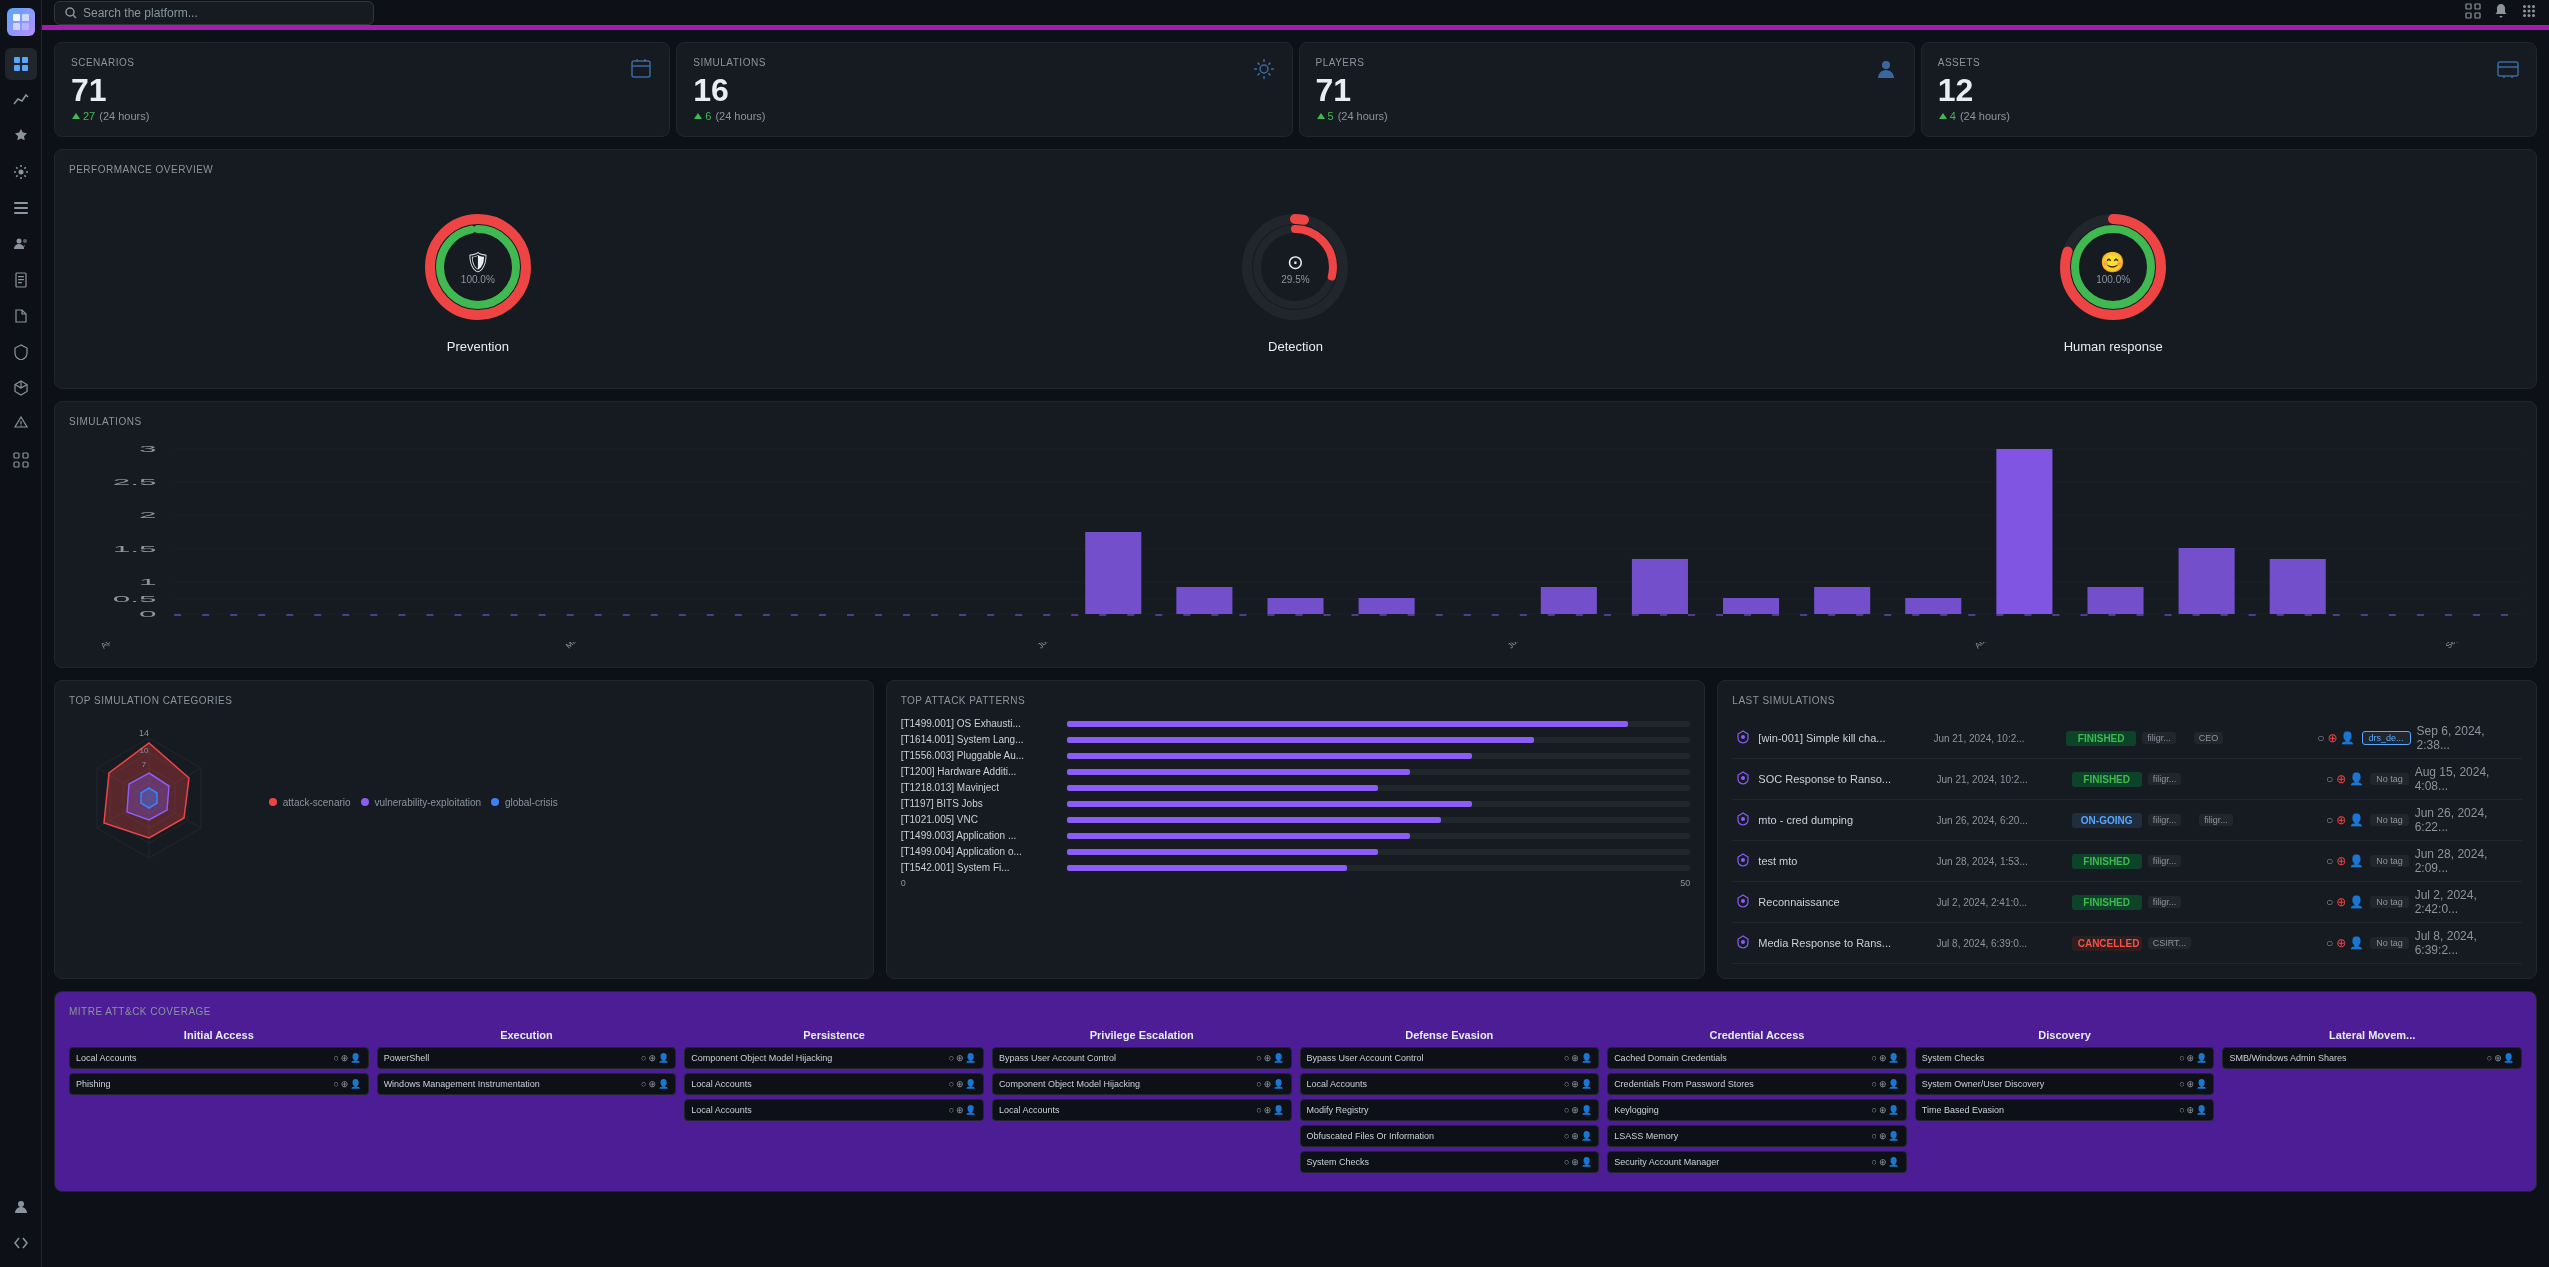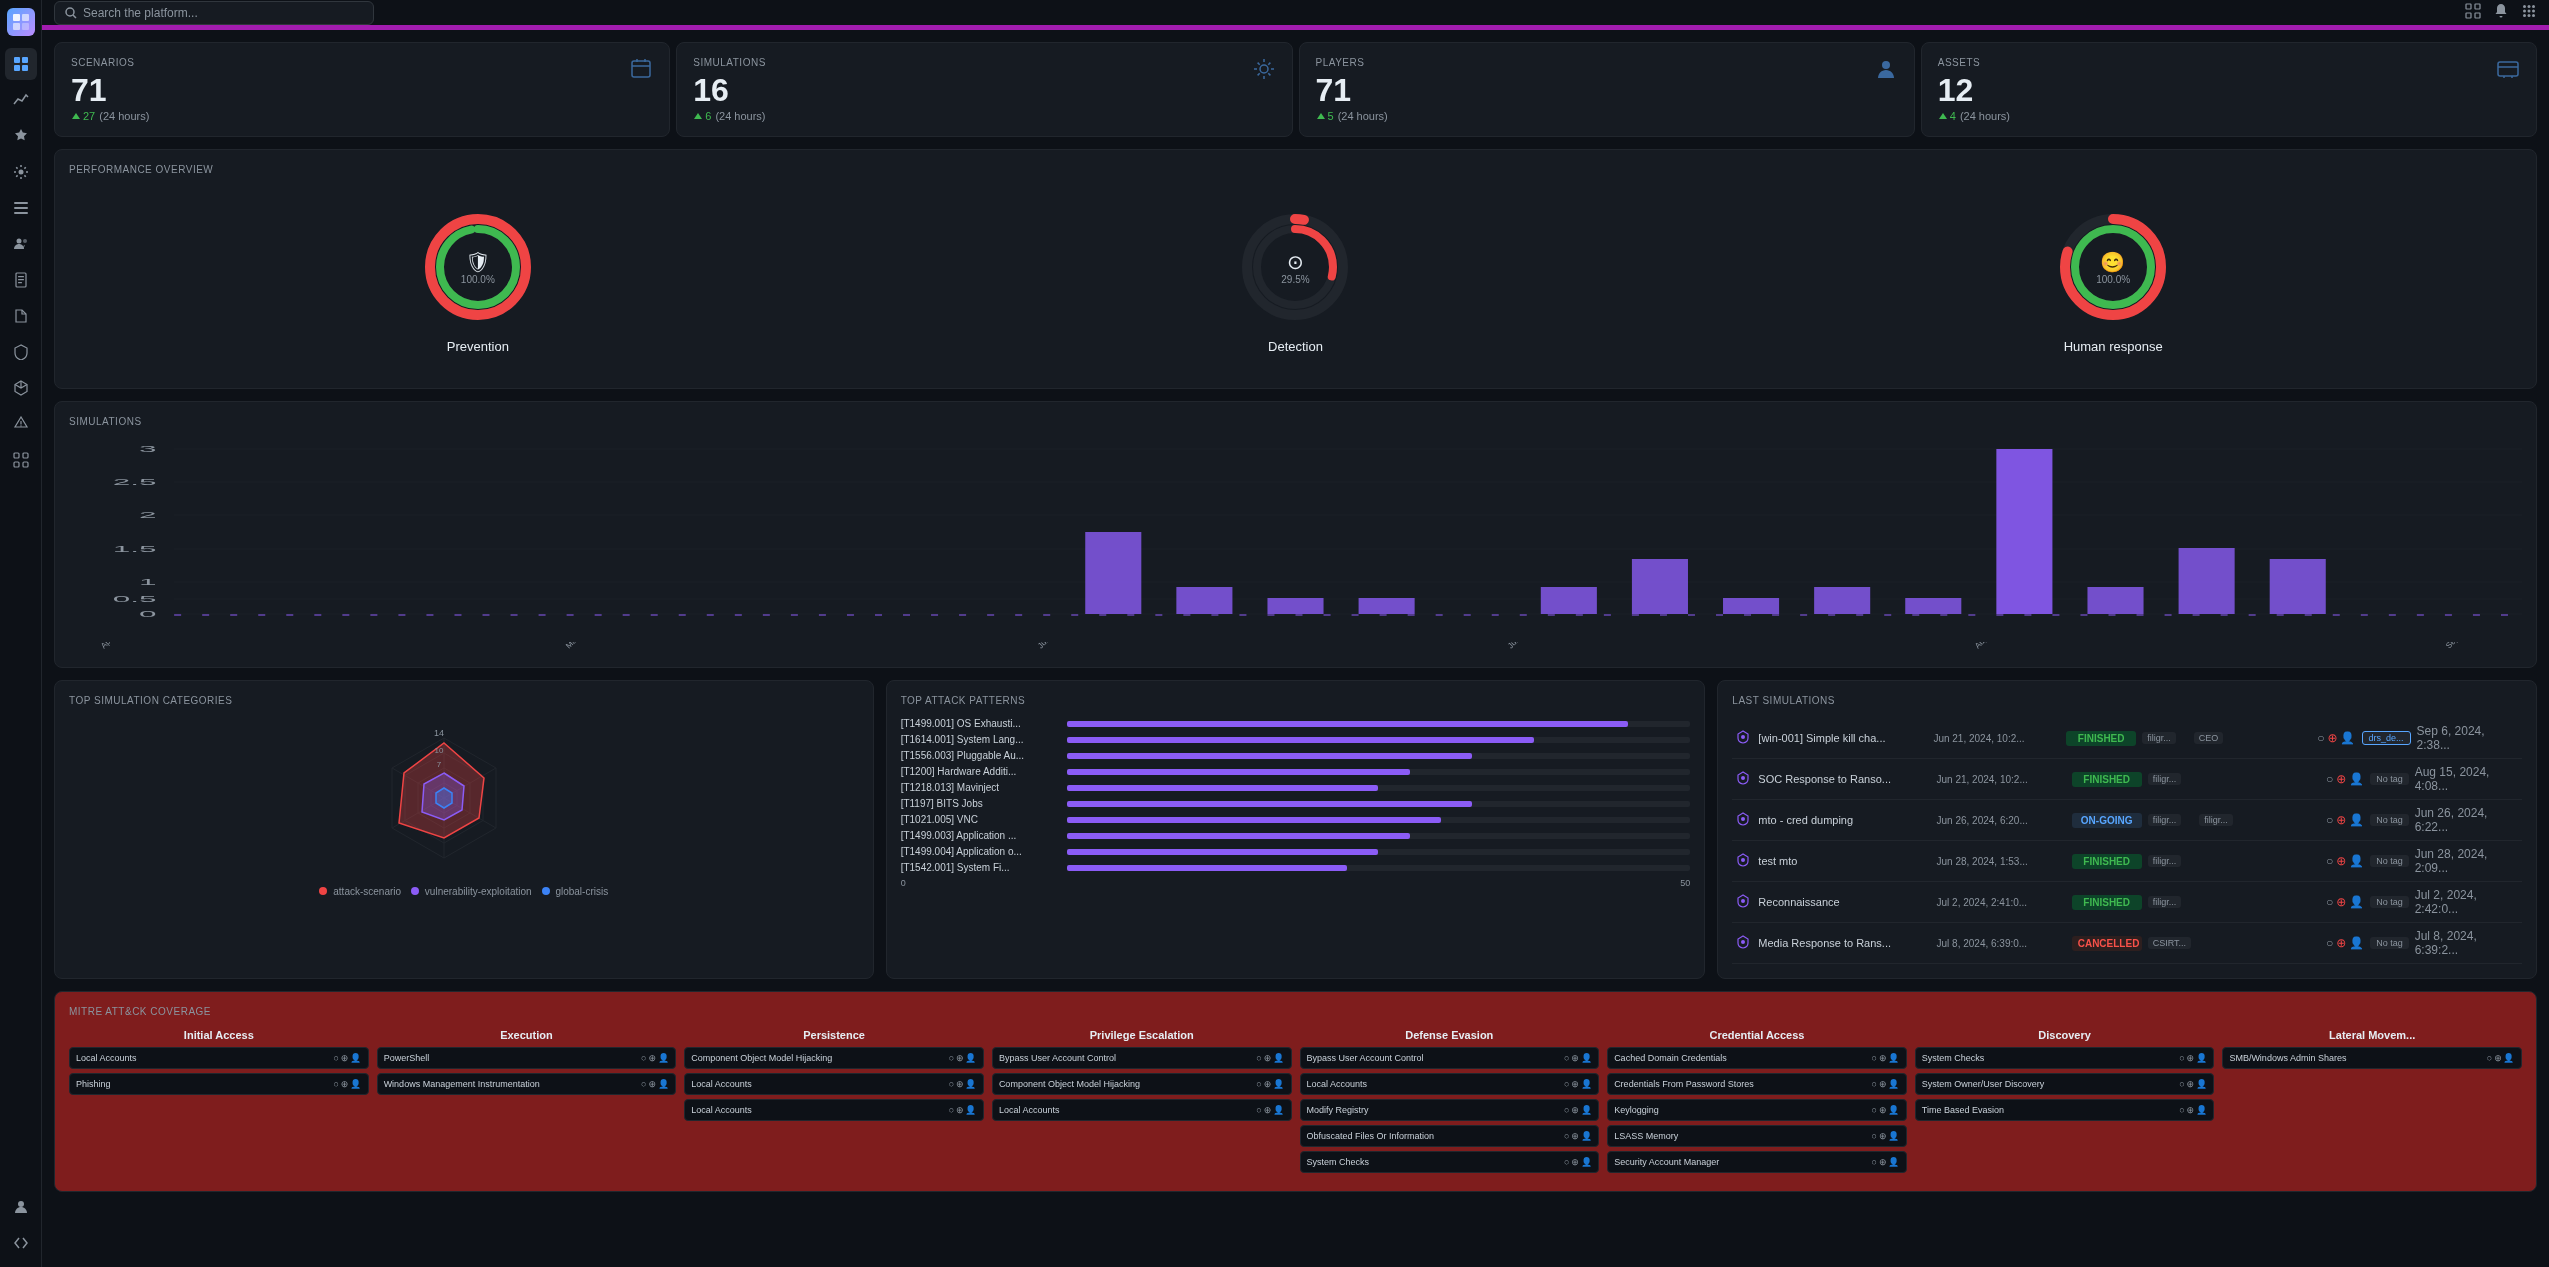--- a/index.html
+++ b/index.html
@@ -184,21 +184,21 @@
     
     .bottom-row {
       display: grid;
       grid-template-columns: 1fr 1fr 1fr;
       gap: 12px;
     }
 
     
     .radar-area {
       display: flex;
-      flex-direction: column;
+      flex-direction: row;
       align-items: center;
     }
     .radar-legend {
       display: flex;
       gap: 10px;
       margin-top: 8px;
       font-size: 10px;
     }
     .legend-dot {
       width: 8px; height: 8px;
@@ -280,21 +280,21 @@
       color: #58a6ff;
       padding: 1px 6px;
       border-radius: 3px;
       font-size: 9px;
     }
     .sim-time { color: #8b949e; font-size: 12px; flex: 1.2; text-align: left; }
     .sim-icons { display: flex; gap: 3px; color: #8b949e; font-size: 12px; }
 
     
     .mitre-section {
-      background: #7f1d1d;
+      background: #4c1d95;
       border: 1px solid #21262d;
       border-radius: 8px;
       padding: 14px;
     }
     .mitre-grid {
       display: grid;
       grid-template-columns: repeat(8, 1fr);
       gap: 8px;
       margin-top: 10px;
     }

